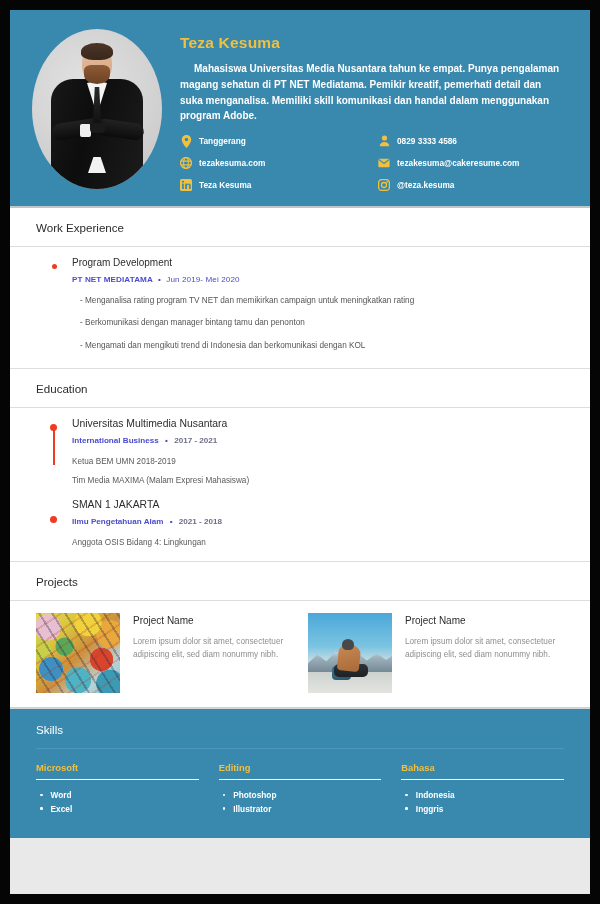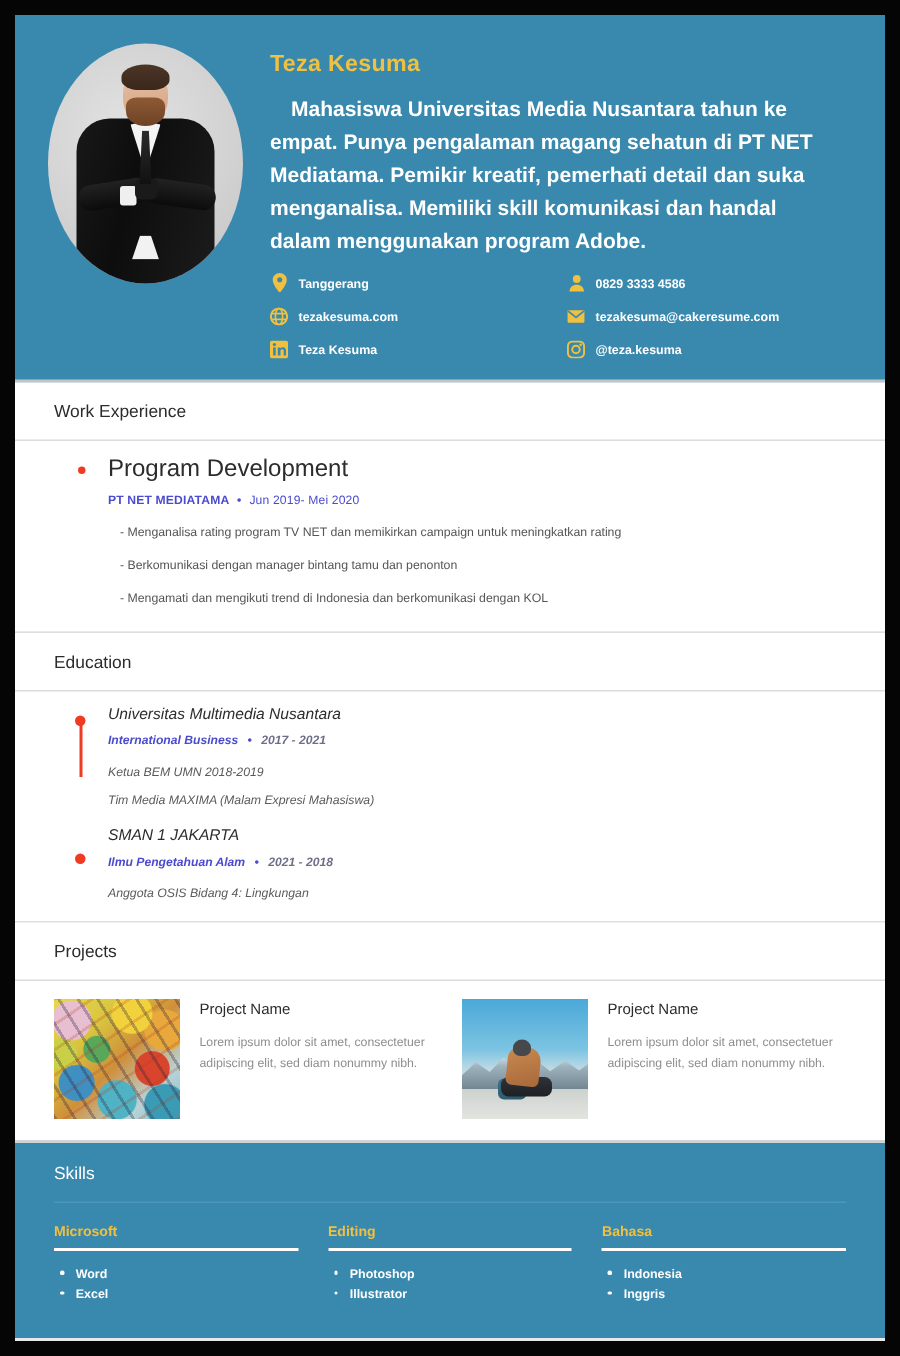--- a/index.html
+++ b/index.html
@@ -122,21 +122,21 @@
   .name {
     color: #f0c040;
     font-size: 15.5px;
     font-weight: 600;
     letter-spacing: .2px;
     margin-bottom: 9px;
   }
 
   .summary {
     color: #ffffff;
-    font-size: 14px;
+    font-size: 10px;
     line-height: 1.58;
     font-weight: 600;
     text-indent: 14px;
     margin-bottom: 11px;
     padding-right: 6px;
   }
 
   .contact-grid {
     display: grid;
     grid-template-columns: 1fr 1fr;
@@ -180,21 +180,21 @@
     width: 36px;
     padding-top: 7px;
     display: flex; justify-content: center; align-items: flex-start;
   }
   .dot-red {
     width: 5px; height: 5px; border-radius: 50%;
     background: #ee3b21;
   }
   .job-content { flex: 1 1 auto; min-width: 0; }
   .job-title {
-    font-size: 16px; color: #2c2c2c; font-weight: 400;
+    font-size: 10px; color: #2c2c2c; font-weight: 400;
     margin-bottom: 7px;
   }
   .job-meta {
     font-size: 8.1px; color: #4b4bcf; font-weight: 600;
     margin-bottom: 11px; letter-spacing: .1px;
   }
   .job-meta .sep { color: #4b4bcf; margin: 0 3px; }
   .job-meta .dates { font-weight: 400; }
   .bullet-line {
     font-size: 8.2px; color: #555; line-height: 1.5;
@@ -213,21 +213,21 @@
     position: absolute;
     left: 17px; top: 8px; bottom: 82px;
     width: 2px;
     background: #ee3b21;
   }
   .rail-dot {
     position: absolute; left: 14px;
     width: 7px; height: 7px; border-radius: 50%;
     background: #ee3b21;
   }
-  .edu-list { flex: 1 1 auto; min-width: 0; font-style: italic; }
+  .edu-list { flex: 1 1 auto; min-width: 0; }
   .edu-item { margin-bottom: 14px; }
   .edu-item:last-child { margin-bottom: 0; }
   .edu-school {
     font-size: 10.4px; color: #2c2c2c; margin-bottom: 7px;
   }
   .edu-meta {
     font-size: 8.1px; color: #4b4bcf; font-weight: 600; margin-bottom: 12px;
   }
   .edu-meta .sep { margin: 0 4px; }
   .edu-meta .yr { color: #6e6e8a; }

